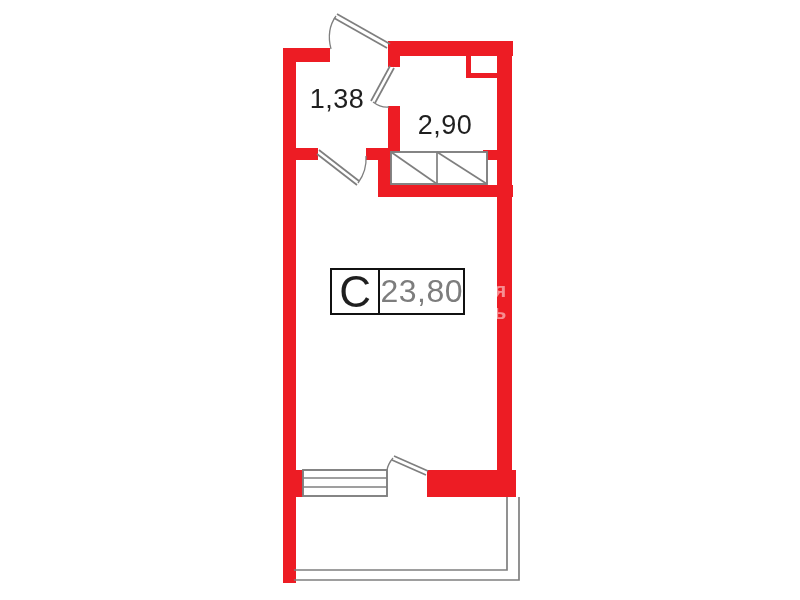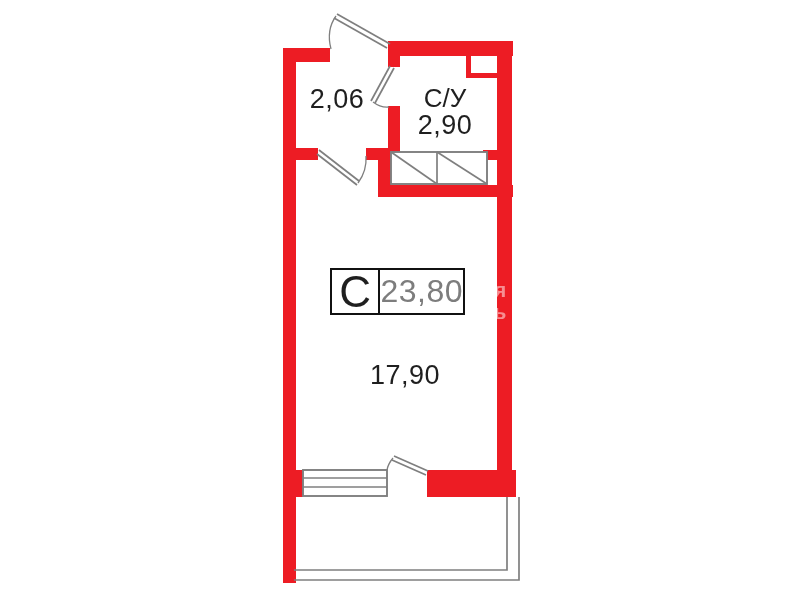--- a/index.html
+++ b/index.html
@@ -99,27 +99,25 @@
       <line class="ln" x1="426" y1="475" x2="392" y2="460"></line>
       <path class="lnthin" d="M393,458 Q388,464 387,470"></path>
     </g>
 
     <g>
       <path class="ln" d="M294,580 L519,580 L519,497"></path>
       <path class="ln" d="M294,570 L507,570 L507,497"></path>
     </g>
   </svg>
 
-  <div class="lbl area-lbl" style="left:300px;top:84px;width:74px;">2,06</div>
+  <div class="lbl area-lbl" style="left:300px;top:84px;width:74px;">1,38</div>
 
-  <div class="lbl room-name" style="left:408px;top:83px;width:74px;">С/У</div>
 
   <div class="lbl area-lbl" style="left:408px;top:110px;width:74px;">2,90</div>
 
-  <div class="lbl area-lbl" style="left:368px;top:360px;width:74px;">17,90</div>
 
   <div id="unit-box">
     <div class="cell-type">С</div>
     <div class="cell-area">23,80</div>
   </div>
 
   <div class="wm" style="left:494px;top:279px;">я</div>
   <div class="wm" style="left:491px;top:301px;">ъ</div>
 
 </div>

